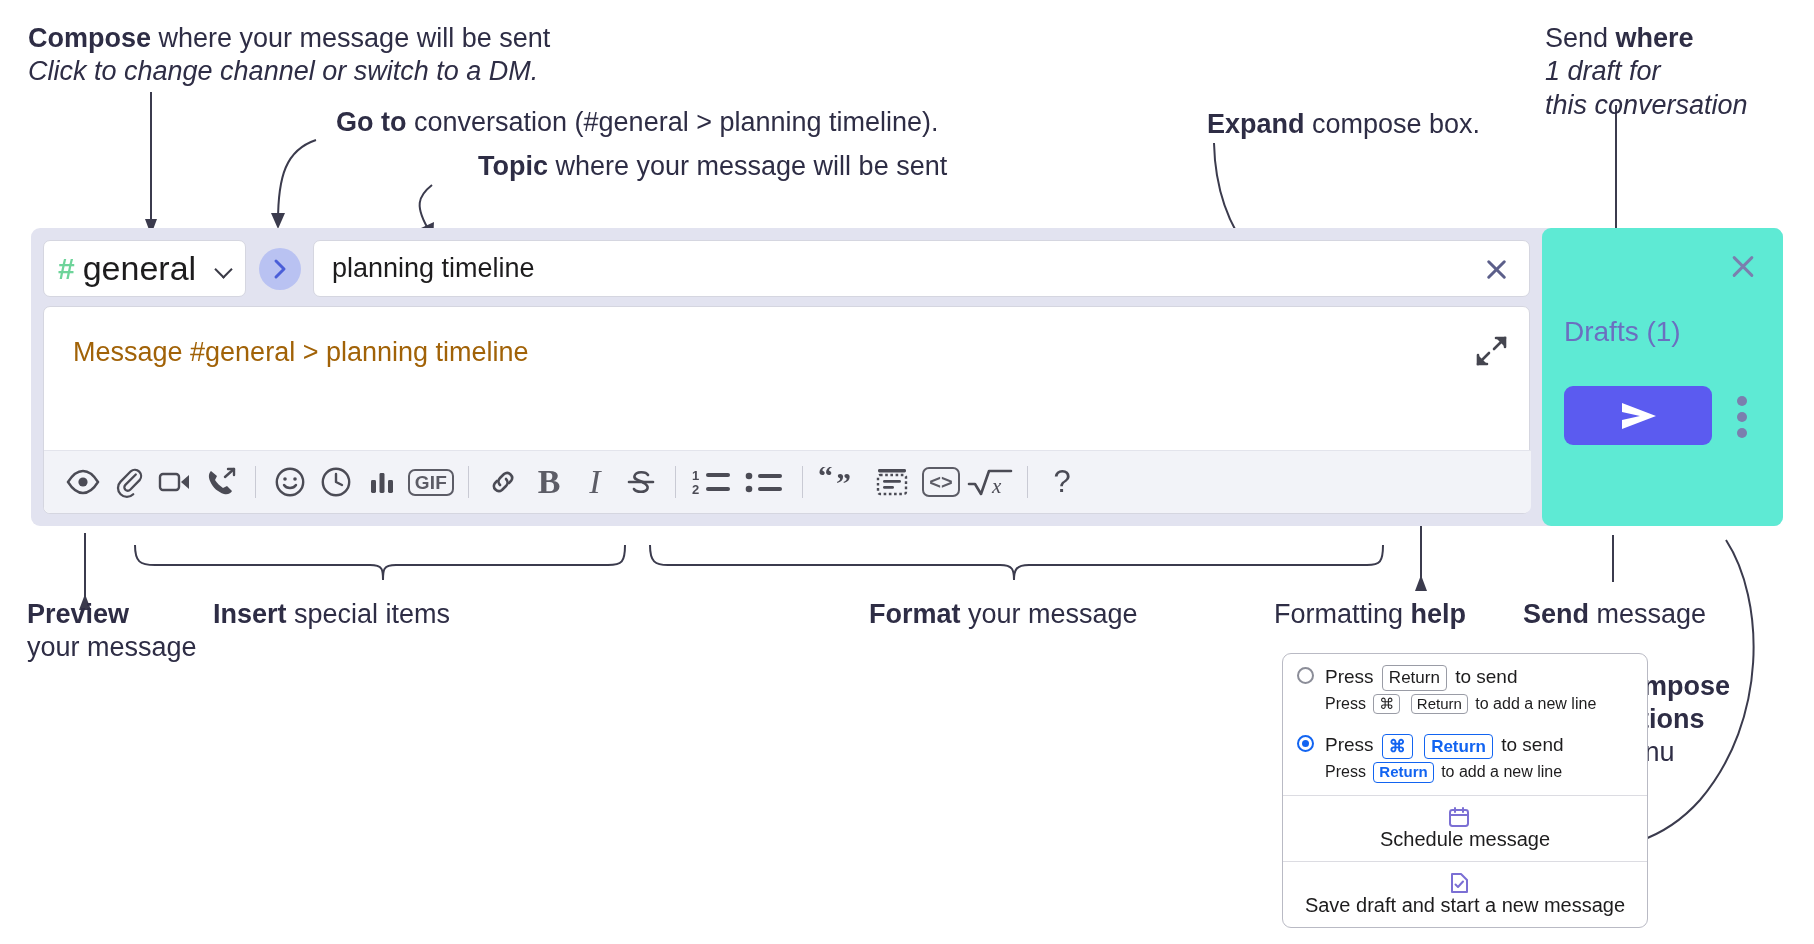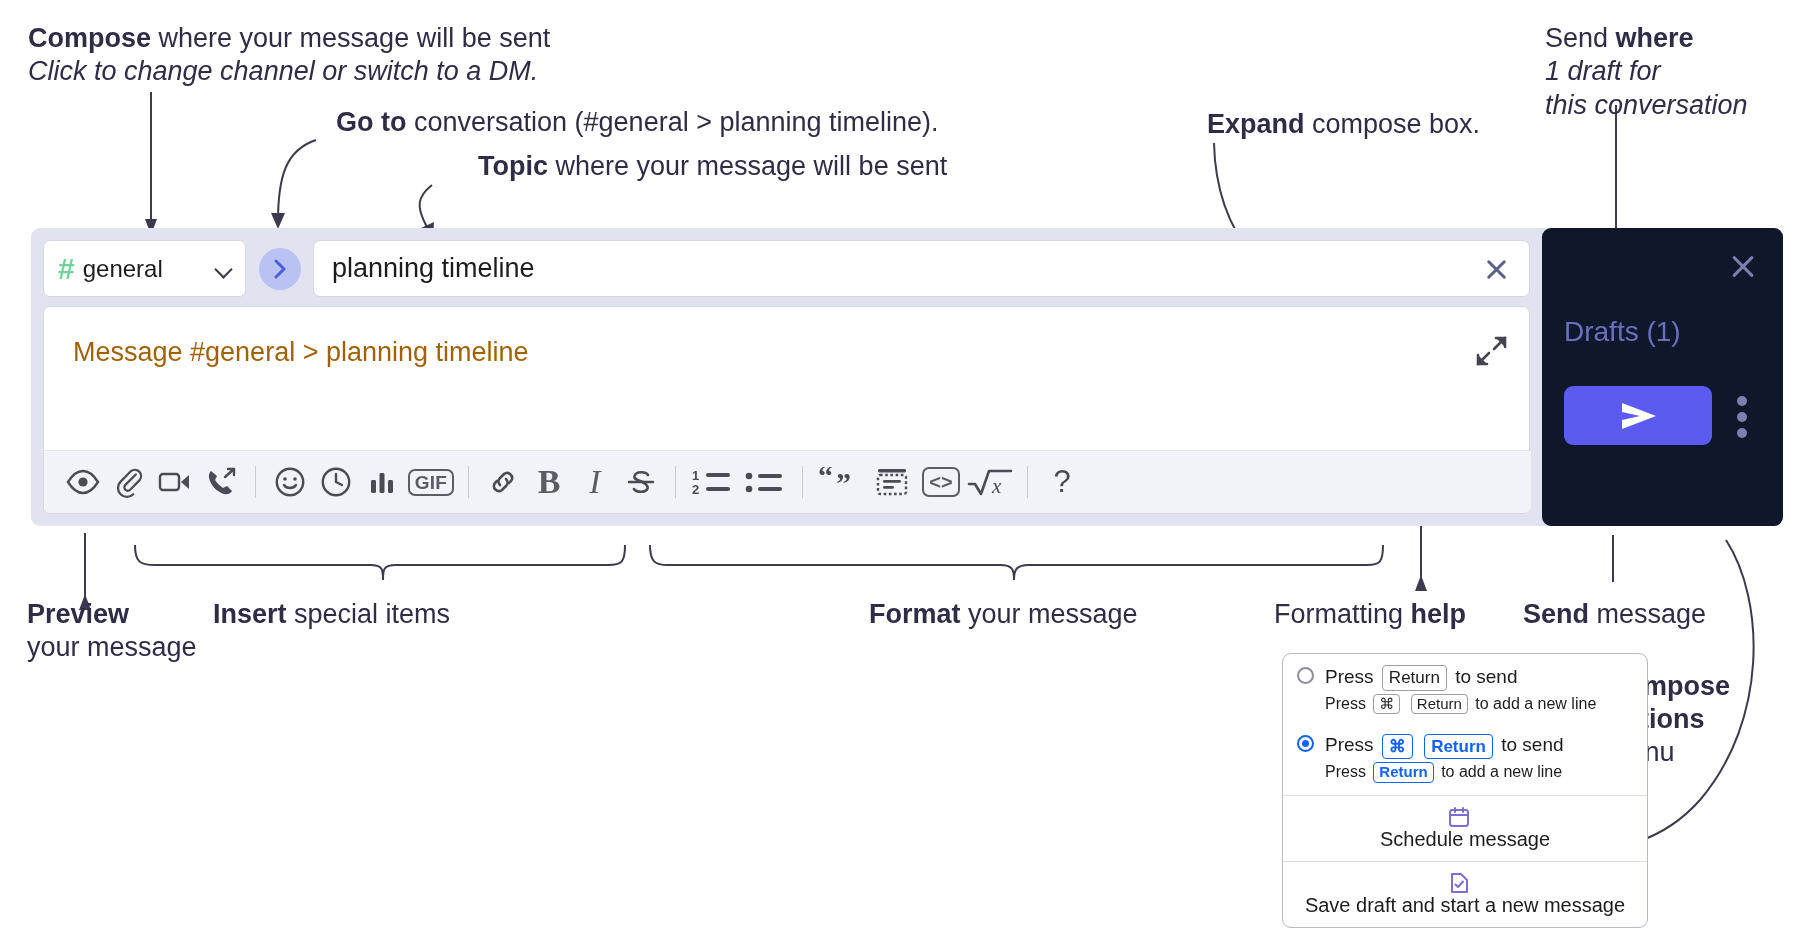--- a/index.html
+++ b/index.html
@@ -37,21 +37,21 @@
   .chan-box{
     position:absolute;left:0px;top:0px;width:203px;height:57px;
     background:#ffffff;border:1px solid #d5d6e0;border-radius:7px;
     display:flex;align-items:center;box-sizing:border-box;
     padding:0 12px 0 14px;
   }
   .hash{
     color:#6ed49a;font-size:30px;font-weight:bold;line-height:1;
     margin-right:9px;letter-spacing:-1px;
   }
-  .chan-name{font-size:24px;color:#1d1c1d;flex:1;}
+  .chan-name{font-size:34px;color:#1d1c1d;flex:1;}
   .chev{width:18px;height:18px;position:relative;flex:none;margin-left:4px;}
   .chev:before{
     content:"";position:absolute;left:2px;top:3px;width:11px;height:11px;
     border-right:2.4px solid #3a3a46;border-bottom:2.4px solid #3a3a46;
     transform:rotate(45deg);
   }
 
   .goto-btn{
     position:absolute;left:216px;top:8px;width:42px;height:42px;border-radius:50%;
     background:#b9c2f2;display:flex;align-items:center;justify-content:center;
@@ -110,21 +110,21 @@
   .codebox{
     border:2.6px solid #5c5c66;border-radius:7px;
     font-family:"Liberation Sans", sans-serif;font-size:20px;
     padding:3px 5px;color:#5c5c66;line-height:1;font-weight:bold;
   }
   .qmark{font-family:"Liberation Sans", sans-serif;font-size:31px;color:#4a4a55;}
 
   
   #drafts-rail{
     position:absolute;left:1511px;top:0px;width:241px;height:298px;
-    background:#0f172a;border-radius:9px;
+    background:#5eead4;border-radius:9px;
   }
   .rail-x{position:absolute;right:24px;top:22px;width:32px;height:32px;}
   .rail-x:before,.rail-x:after{
     content:"";position:absolute;left:2px;top:15px;width:28px;height:3px;
     background:#7b7fae;border-radius:2px;
   }
   .rail-x:before{transform:rotate(45deg);}
   .rail-x:after{transform:rotate(-45deg);}
   .drafts-label{
     position:absolute;left:22px;top:88px;font-size:28px;color:#6b6fc0;

